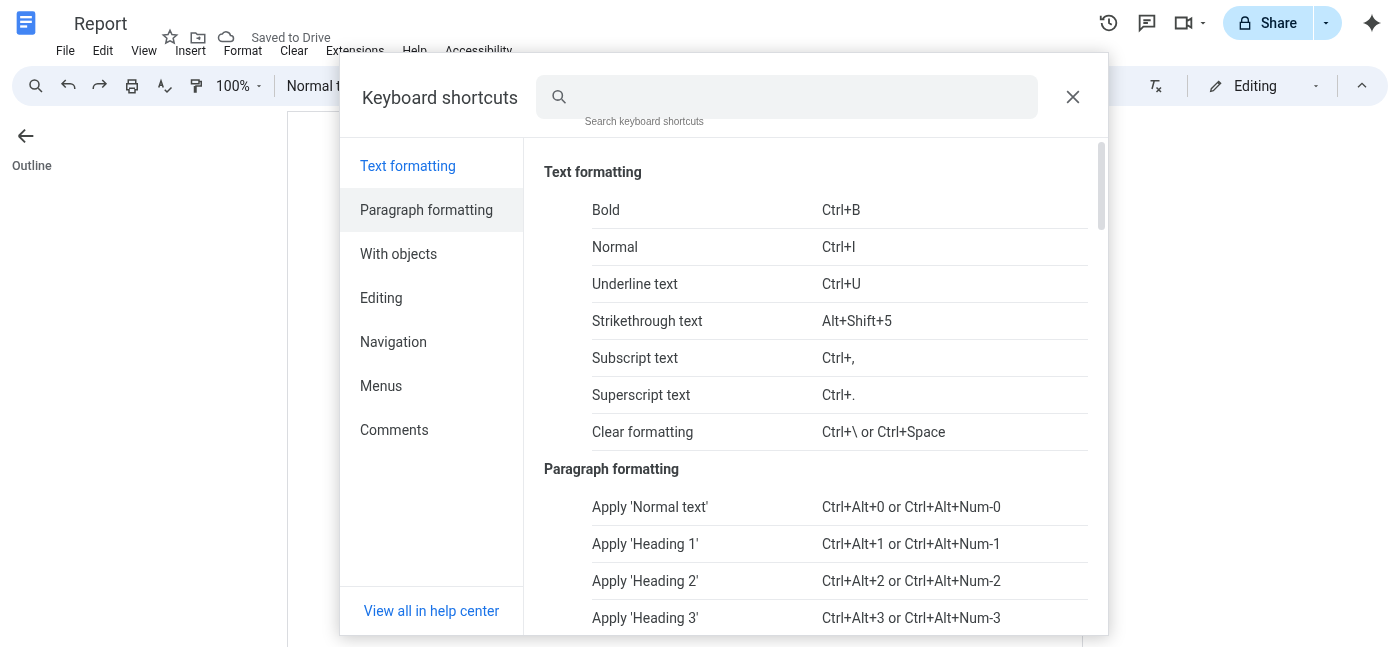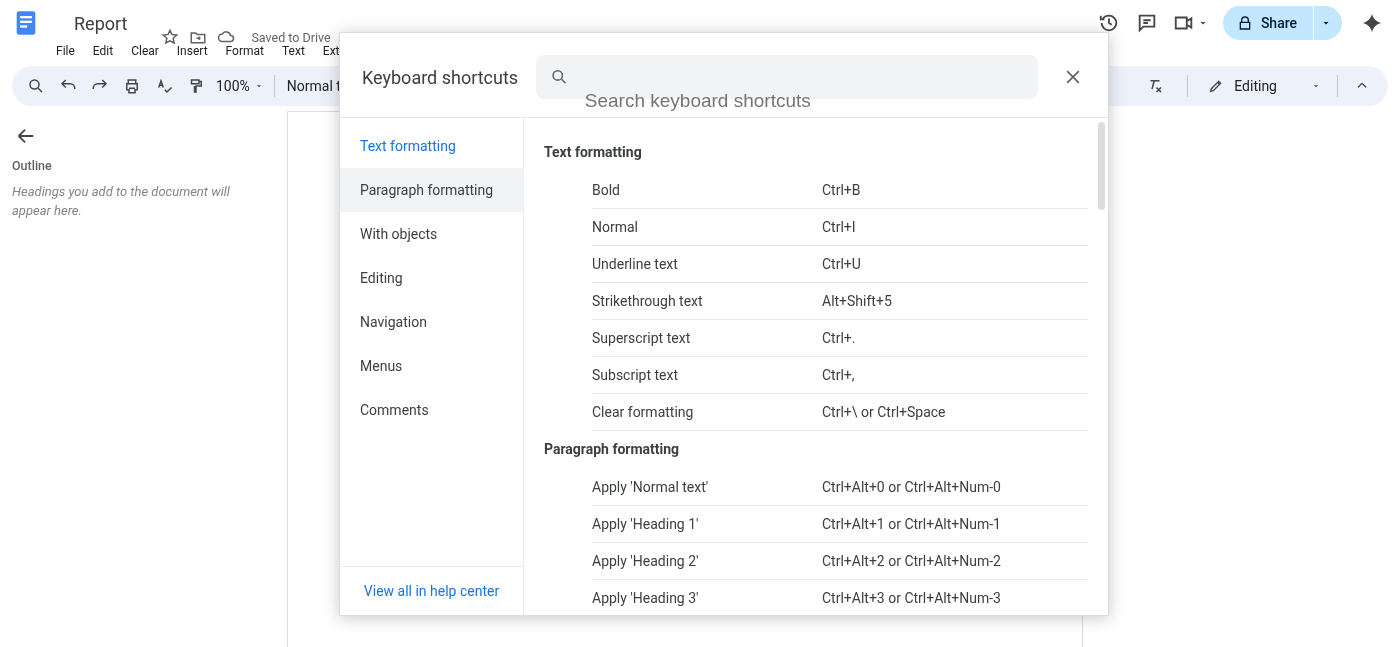--- a/index.html
+++ b/index.html
@@ -120,21 +120,21 @@
       width: 794px;
       background:#fff;
       box-shadow: 0 0 0 1px #dadce0;
       height: 1000px;
       margin-left:0;
     }
 
     
     .modal {
       position:absolute;
-      top: 32px;
+      top: 52px;
       left: 339px;
       width: 770px;
       height: 584px;
       background:#fff;
       border:1px solid #dadce0;
       box-shadow: 0 2px 16px rgba(0,0,0,0.22);
       display:flex;
       flex-direction:column;
     }
     .modal-top {
@@ -147,21 +147,21 @@
       flex:1;
       background:#f1f3f4;
       border-radius:8px;
       height:44px;
       display:flex;align-items:center;
       padding:0 14px;
       gap:14px;
     }
     .modal-search input {
       border:none;background:transparent;outline:none;
-      font-size:19px;color:#5f6368;
+      font-size:10px;color:#5f6368;
       width:100%;
       margin-top:48px;
     }
     .modal-close {
       width:34px;height:34px;display:flex;align-items:center;justify-content:center;
       color:#5f6368;
     }
     .modal-body { display:flex; flex:1; overflow:hidden; border-top:1px solid #e8eaed;}
     .modal-nav {
       width:184px;
@@ -285,24 +285,24 @@
         <svg viewBox="0 0 24 24" width="22" height="22">
           <path fill="#444746" d="M12 2c1 5 5 9 10 10-5 1-9 5-10 10-1-5-5-9-10-10 5-1 9-5 10-10z"></path>
         </svg>
       </div>
   </div>
 </div>
 
 <div class="menubar">
   <div class="mitem">File</div>
   <div class="mitem">Edit</div>
-  <div class="mitem">Clear</div>
+  <div class="mitem">View</div>
   <div class="mitem">Insert</div>
   <div class="mitem">Format</div>
-  <div class="mitem">Text</div>
+  <div class="mitem">Clear</div>
   <div class="mitem">Extensions</div>
   <div class="mitem">Help</div>
   <div class="mitem">Accessibility</div>
 </div>
 
 <div class="toolbar">
   <div class="tb-btn">
       <svg viewBox="0 0 24 24" width="18" height="18">
         <circle cx="10" cy="10" r="6" fill="none" stroke="#444746" stroke-width="2"></circle>
         <path stroke="#444746" stroke-width="2" d="M15 15l5 5"></path>
@@ -366,21 +366,20 @@
 </div>
 
 <div class="main">
   <div class="outline-pane">
     <div class="outline-back">
         <svg viewBox="0 0 24 24" width="22" height="22">
           <path fill="none" stroke="#444746" stroke-width="2" d="M20 12H4m0 0l7-7m-7 7l7 7"></path>
         </svg>
       </div>
     <div class="outline-title">Outline</div>
-    <div class="outline-hint">Headings you add to the document will appear here.</div>
   </div>
   <div class="doc-canvas">
     <div class="page"></div>
   </div>
 </div>
 
 <div class="modal">
   <div class="modal-top">
     <div class="modal-title">Keyboard shortcuts</div>
     <div class="modal-search">
@@ -421,28 +420,28 @@
         </div>
         <div class="sc-row">
           <div class="sc-label">Underline text</div>
           <div class="sc-keys">Ctrl+U</div>
         </div>
         <div class="sc-row">
           <div class="sc-label">Strikethrough text</div>
           <div class="sc-keys">Alt+Shift+5</div>
         </div>
         <div class="sc-row">
+          <div class="sc-label">Subscript text</div>
+          <div class="sc-keys">Ctrl+,</div>
+        </div>
+        <div class="sc-row">
           <div class="sc-label">Superscript text</div>
           <div class="sc-keys">Ctrl+.</div>
         </div>
         <div class="sc-row">
-          <div class="sc-label">Subscript text</div>
-          <div class="sc-keys">Ctrl+,</div>
-        </div>
-        <div class="sc-row">
           <div class="sc-label">Clear formatting</div>
           <div class="sc-keys">Ctrl+\ or Ctrl+Space</div>
         </div>
         <div class="section-title">Paragraph formatting</div>
         <div class="sc-row">
           <div class="sc-label">Apply 'Normal text'</div>
           <div class="sc-keys">Ctrl+Alt+0 or Ctrl+Alt+Num-0</div>
         </div>
         <div class="sc-row">
           <div class="sc-label">Apply 'Heading 1'</div>

